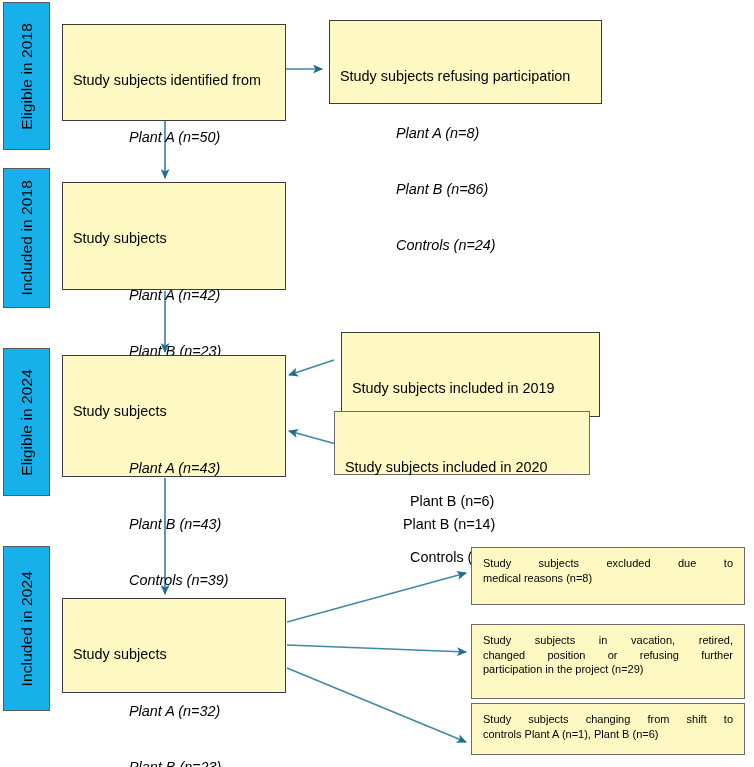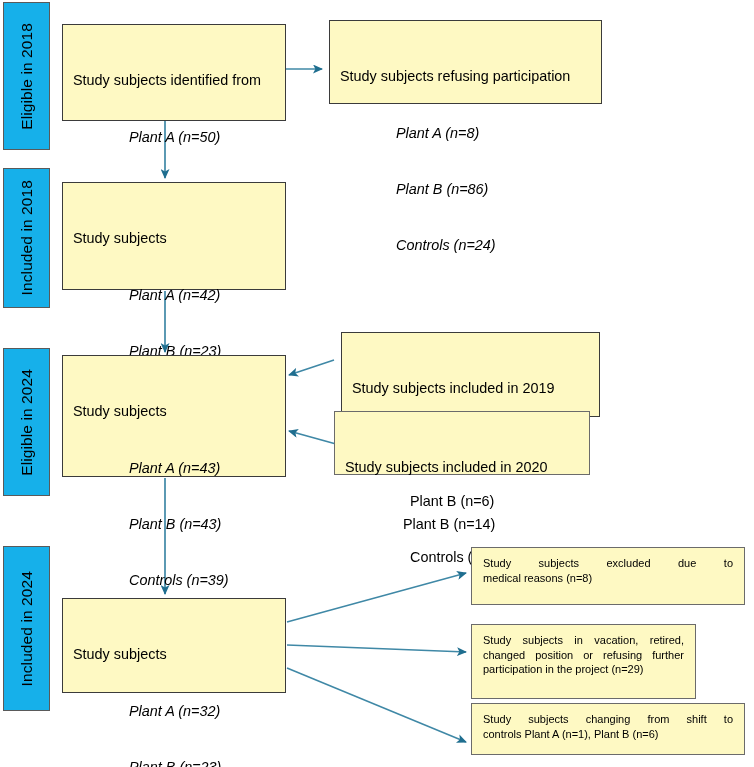--- a/index.html
+++ b/index.html
@@ -191,21 +191,21 @@
     </div>
   </div>
 
   <div class="node thin" style="left:471px; top:547px; width:274px; height:58px;">
     <div class="node-just">
       <div style="text-align:justify; text-align-last:justify;">Study subjects excluded due to</div>
       <div class="last">medical reasons (n=8)</div>
     </div>
   </div>
 
-  <div class="node thin" style="left:471px; top:624px; width:225px; height:75px;">
+  <div class="node thin" style="left:471px; top:624px; width:274px; height:75px;">
     <div class="node-just">
       <div style="text-align:justify; text-align-last:justify;">Study subjects in vacation, retired,</div>
       <div style="text-align:justify; text-align-last:justify;">changed position or refusing further</div>
       <div class="last">participation in the project (n=29)</div>
     </div>
   </div>
 
   <div class="node thin" style="left:471px; top:703px; width:274px; height:52px;">
     <div class="node-just">
       <div style="text-align:justify; text-align-last:justify;">Study subjects changing from shift to</div>

